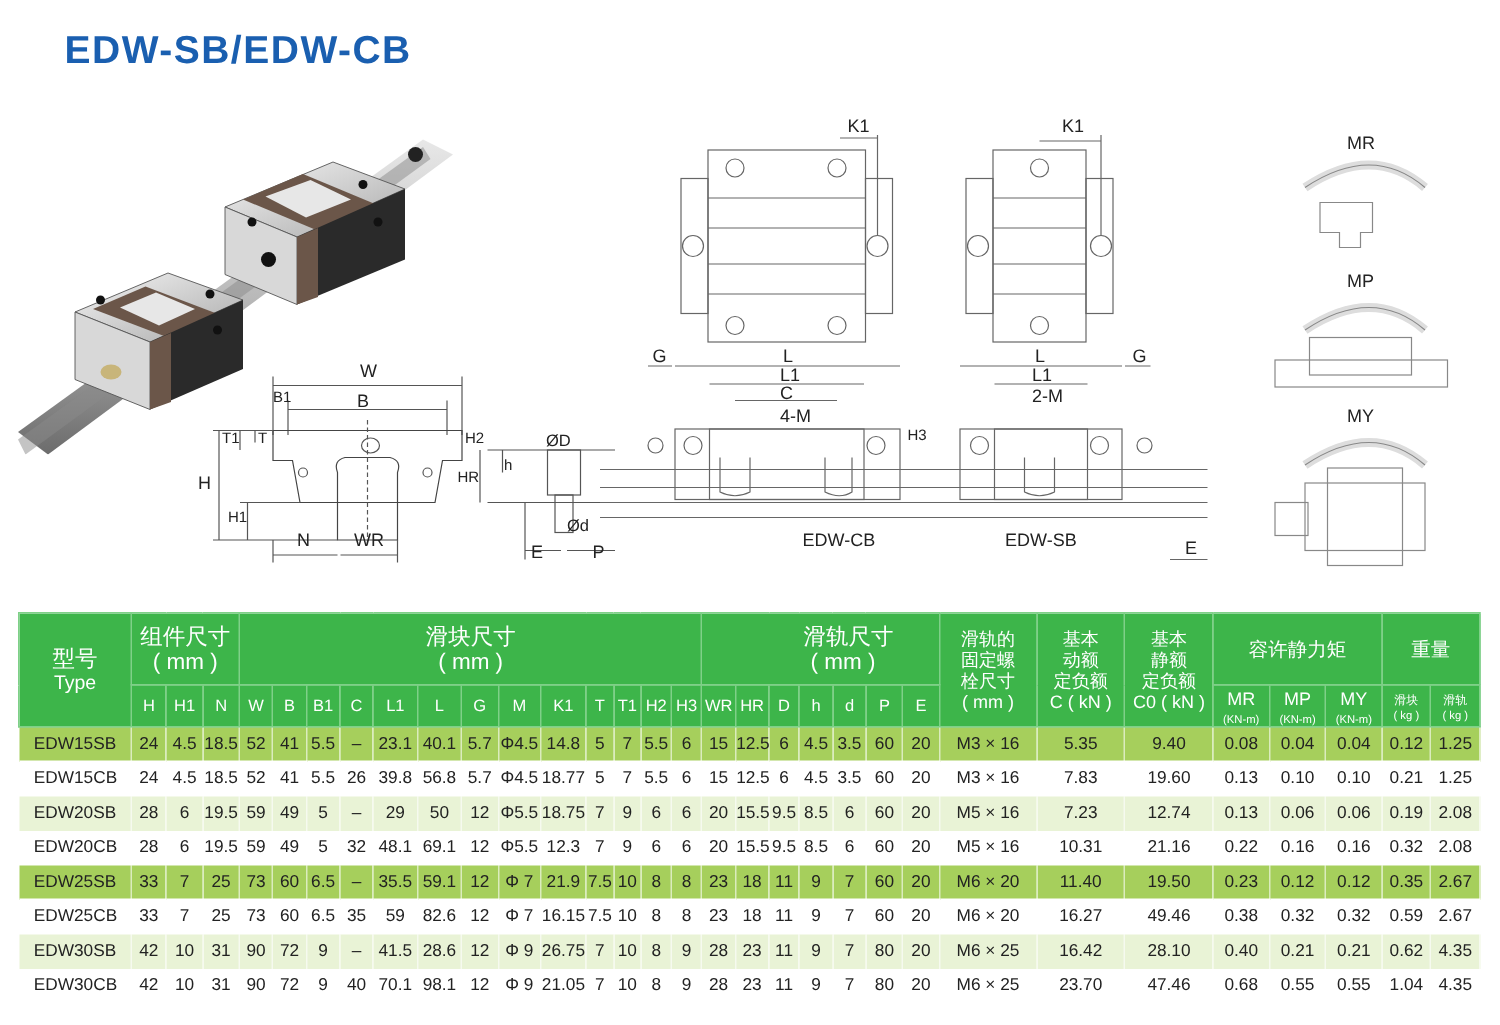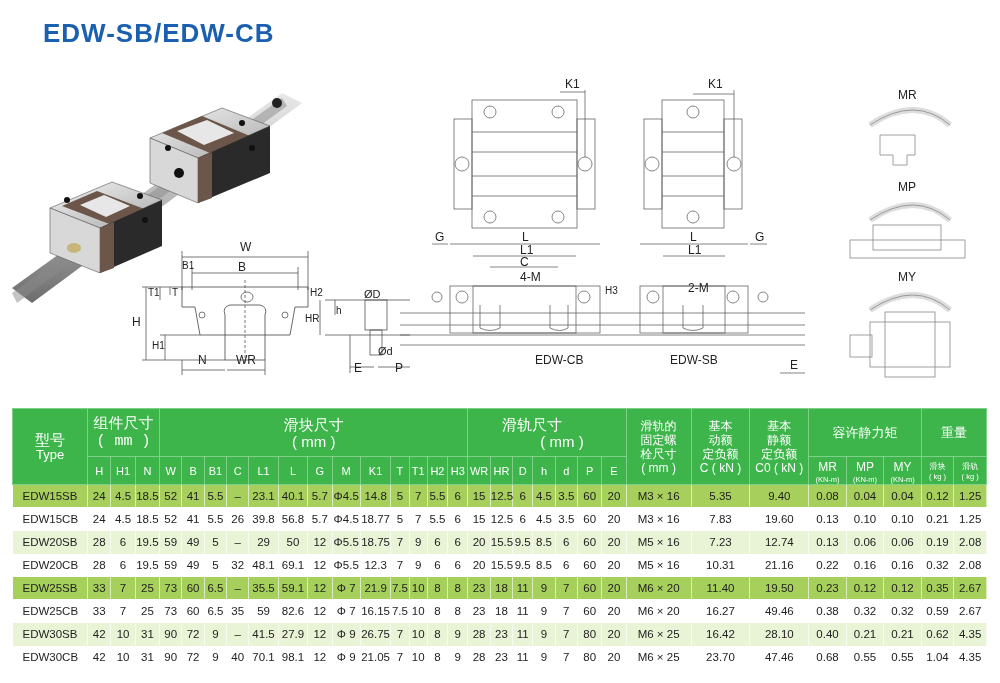--- a/index.html
+++ b/index.html
@@ -217,21 +217,21 @@
     <line x1="380" y1="148" x2="405" y2="148"></line>
   </svg>
   <span class="fig-label" style="left:35px;top:5px;">G</span>
   <span class="fig-label" style="left:122px;top:5px;">L</span>
   <span class="fig-label" style="left:120px;top:18px;">L1</span>
   <span class="fig-label" style="left:120px;top:30px;">C</span>
   <span class="fig-label" style="left:120px;top:45px;">4-M</span>
   <span class="fig-label" style="left:205px;top:60px;font-size:10px;">H3</span>
   <span class="fig-label" style="left:290px;top:5px;">L</span>
   <span class="fig-label" style="left:288px;top:18px;">L1</span>
-  <span class="fig-label" style="left:288px;top:56px;">2-M</span>
+  <span class="fig-label" style="left:288px;top:32px;">2-M</span>
   <span class="fig-label" style="left:355px;top:5px;">G</span>
   <span class="fig-label" style="left:390px;top:133px;">E</span>
   <span class="fig-label" style="left:103px;top:128px;margin-left:32px;">EDW-CB</span>
   <span class="fig-label" style="left:270px;top:128px;">EDW-SB</span>
 </div>
 
 <div class="figure moment-views">
   <svg width="165" height="300" viewBox="0 0 165 300" fill="none" stroke="#888" stroke-width="0.8">
     <path d="M35,45 Q80,15 115,45" stroke-width="6" stroke="#ddd"></path>
     <path d="M35,45 Q80,15 115,45"></path>
@@ -285,30 +285,30 @@
       <col style="width:37px">
     <col style="width:32px">
       <col style="width:32px">
   </colgroup>
   <thead>
     <tr>
       <th rowspan="2">
         <div class="th-big">型号</div>
         <div class="th-sm" style="font-size:13px;">Type</div>
       </th>
-      <th colspan="3" style="height:48px;font-family:Liberation Mono, monospace;">
+      <th colspan="3" style="height:48px;">
         <div class="th-big">组件尺寸</div>
         <div class="th-big">( mm )</div>
       </th>
       <th colspan="13">
         <div class="th-big">滑块尺寸</div>
         <div class="th-big">( mm )</div>
       </th>
       <th colspan="7">
-        <div class="th-big" style="text-align:center;padding-right:30px;">滑轨尺寸</div>
+        <div class="th-big" style="text-align:right;padding-right:30px;">滑轨尺寸</div>
         <div class="th-big" style="text-align:right;padding-right:42px;">( mm )</div>
       </th>
       <th rowspan="2">
         <div class="th-sm">滑轨的</div>
         <div class="th-sm">固定螺</div>
         <div class="th-sm">栓尺寸</div>
         <div class="th-sm">( mm )</div>
       </th>
       <th rowspan="2">
         <div class="th-sm">基本</div>
@@ -583,21 +583,21 @@
       <tr class="row-lt">
         <td class="type-cell">EDW30SB</td>
         <td>42</td>
         <td>10</td>
         <td>31</td>
         <td>90</td>
         <td>72</td>
         <td>9</td>
         <td>–</td>
         <td>41.5</td>
-        <td>27.9</td>
+        <td>28.6</td>
         <td>12</td>
         <td>Φ 9</td>
         <td>26.75</td>
         <td>7</td>
         <td>10</td>
         <td>8</td>
         <td>9</td>
         <td>28</td>
         <td>23</td>
         <td>11</td>

